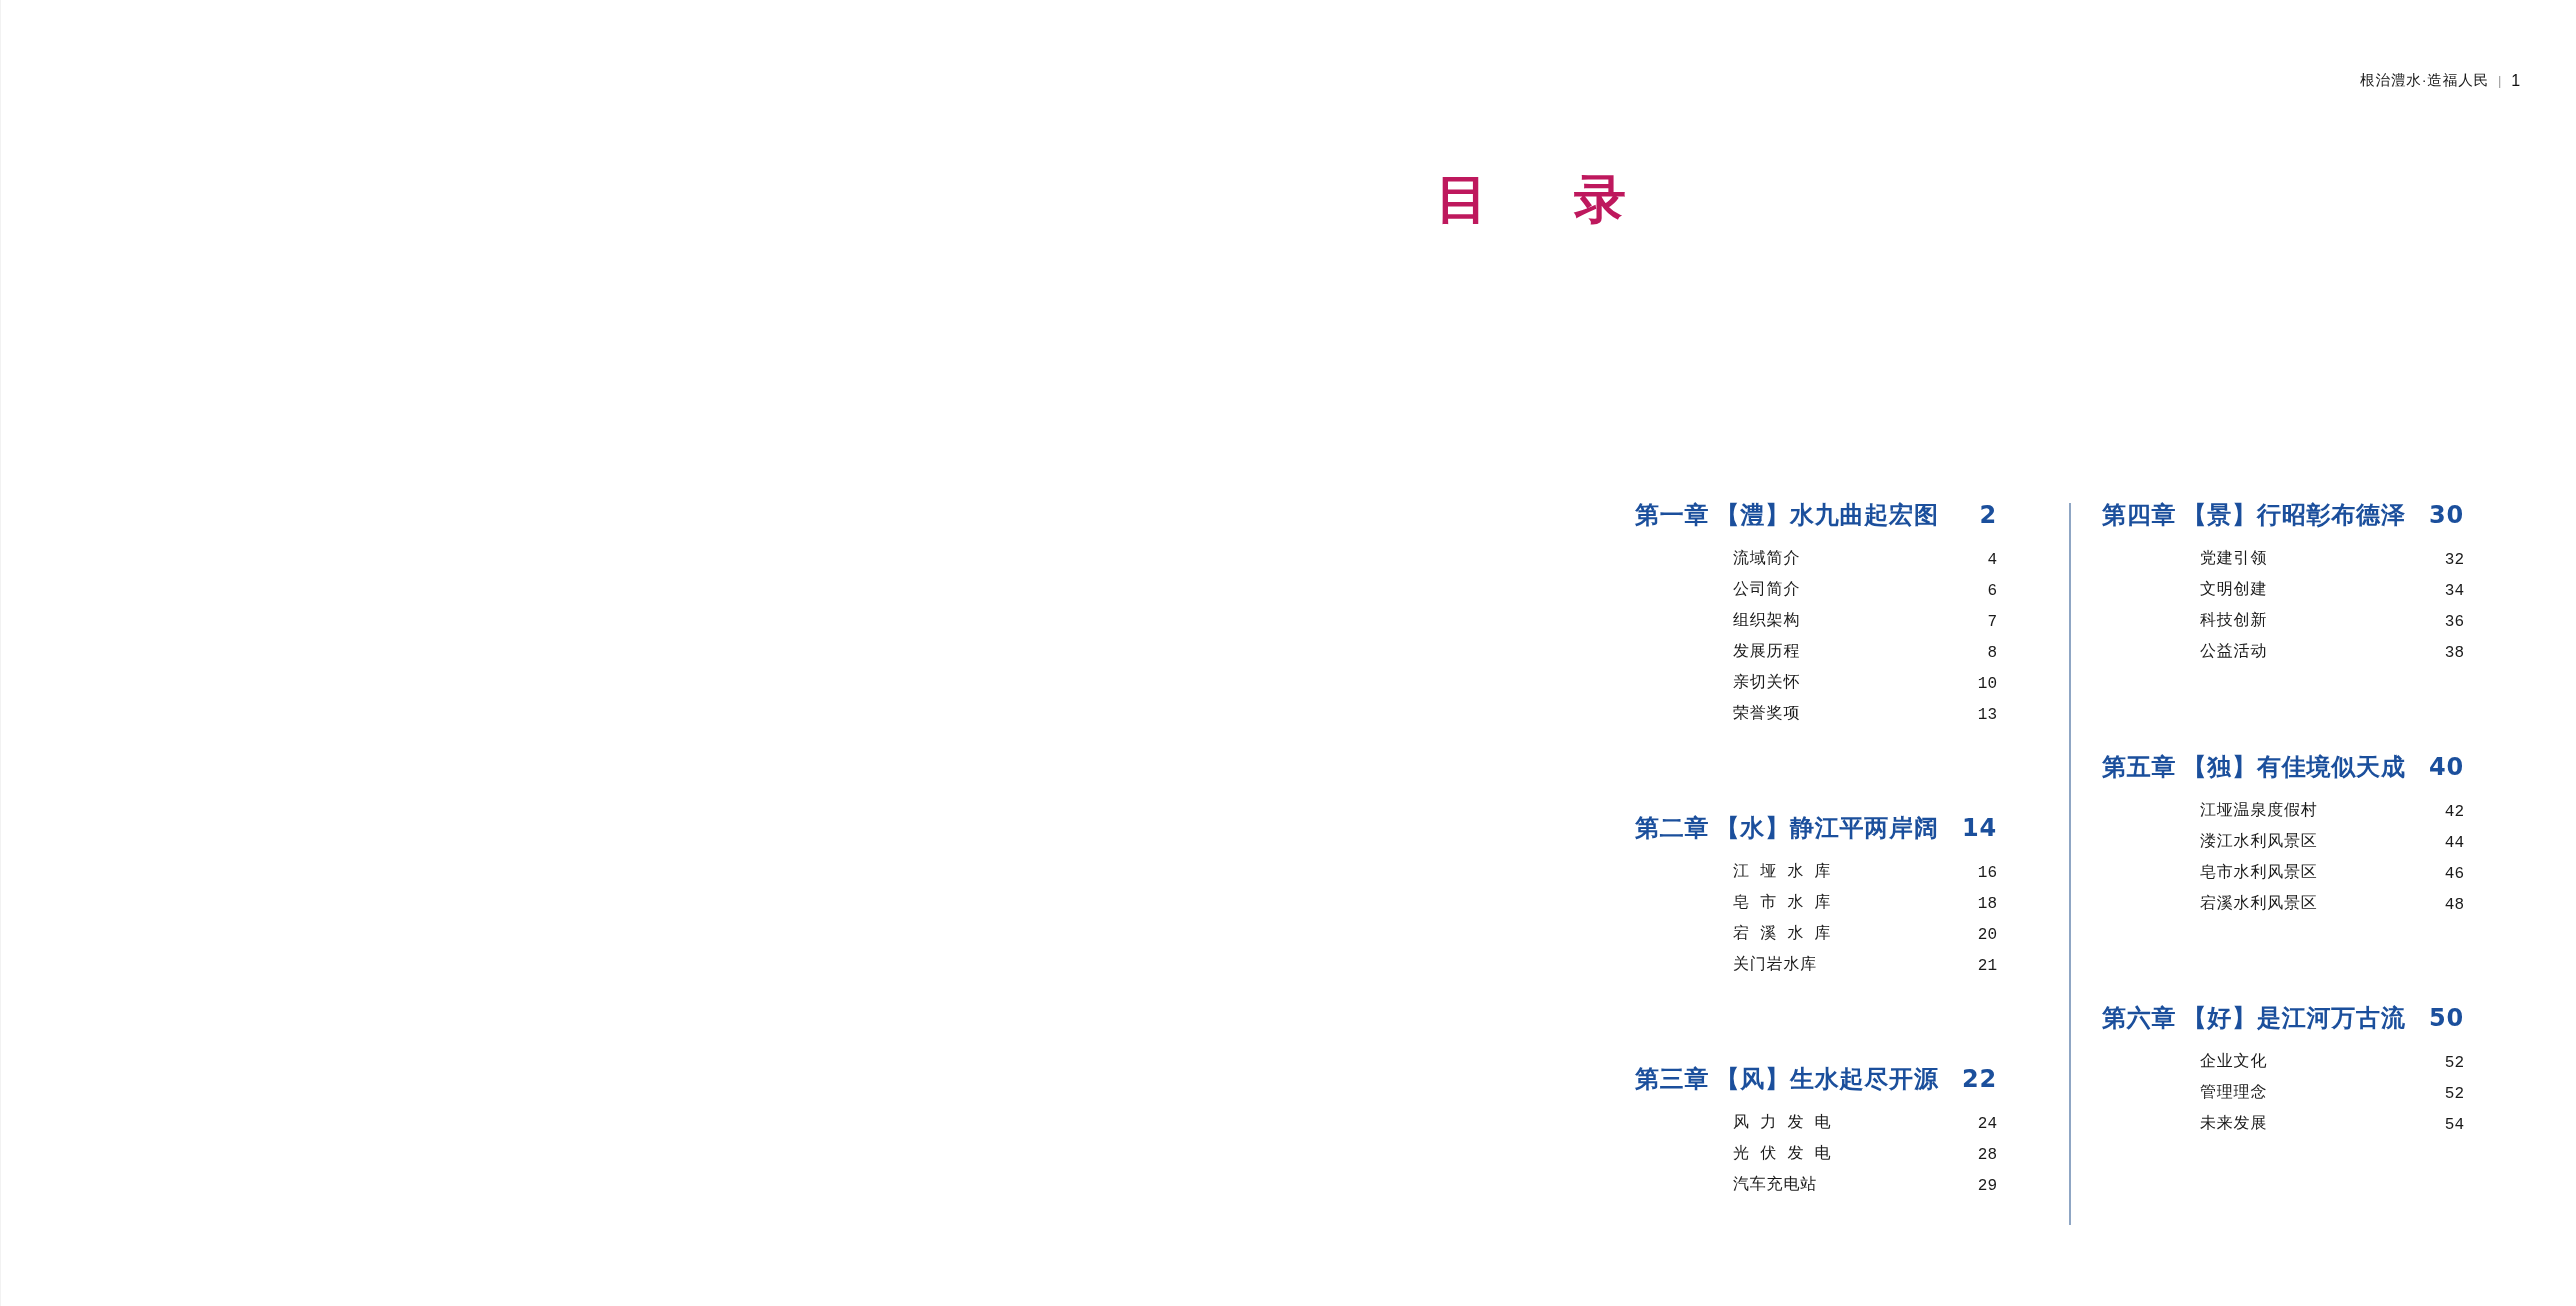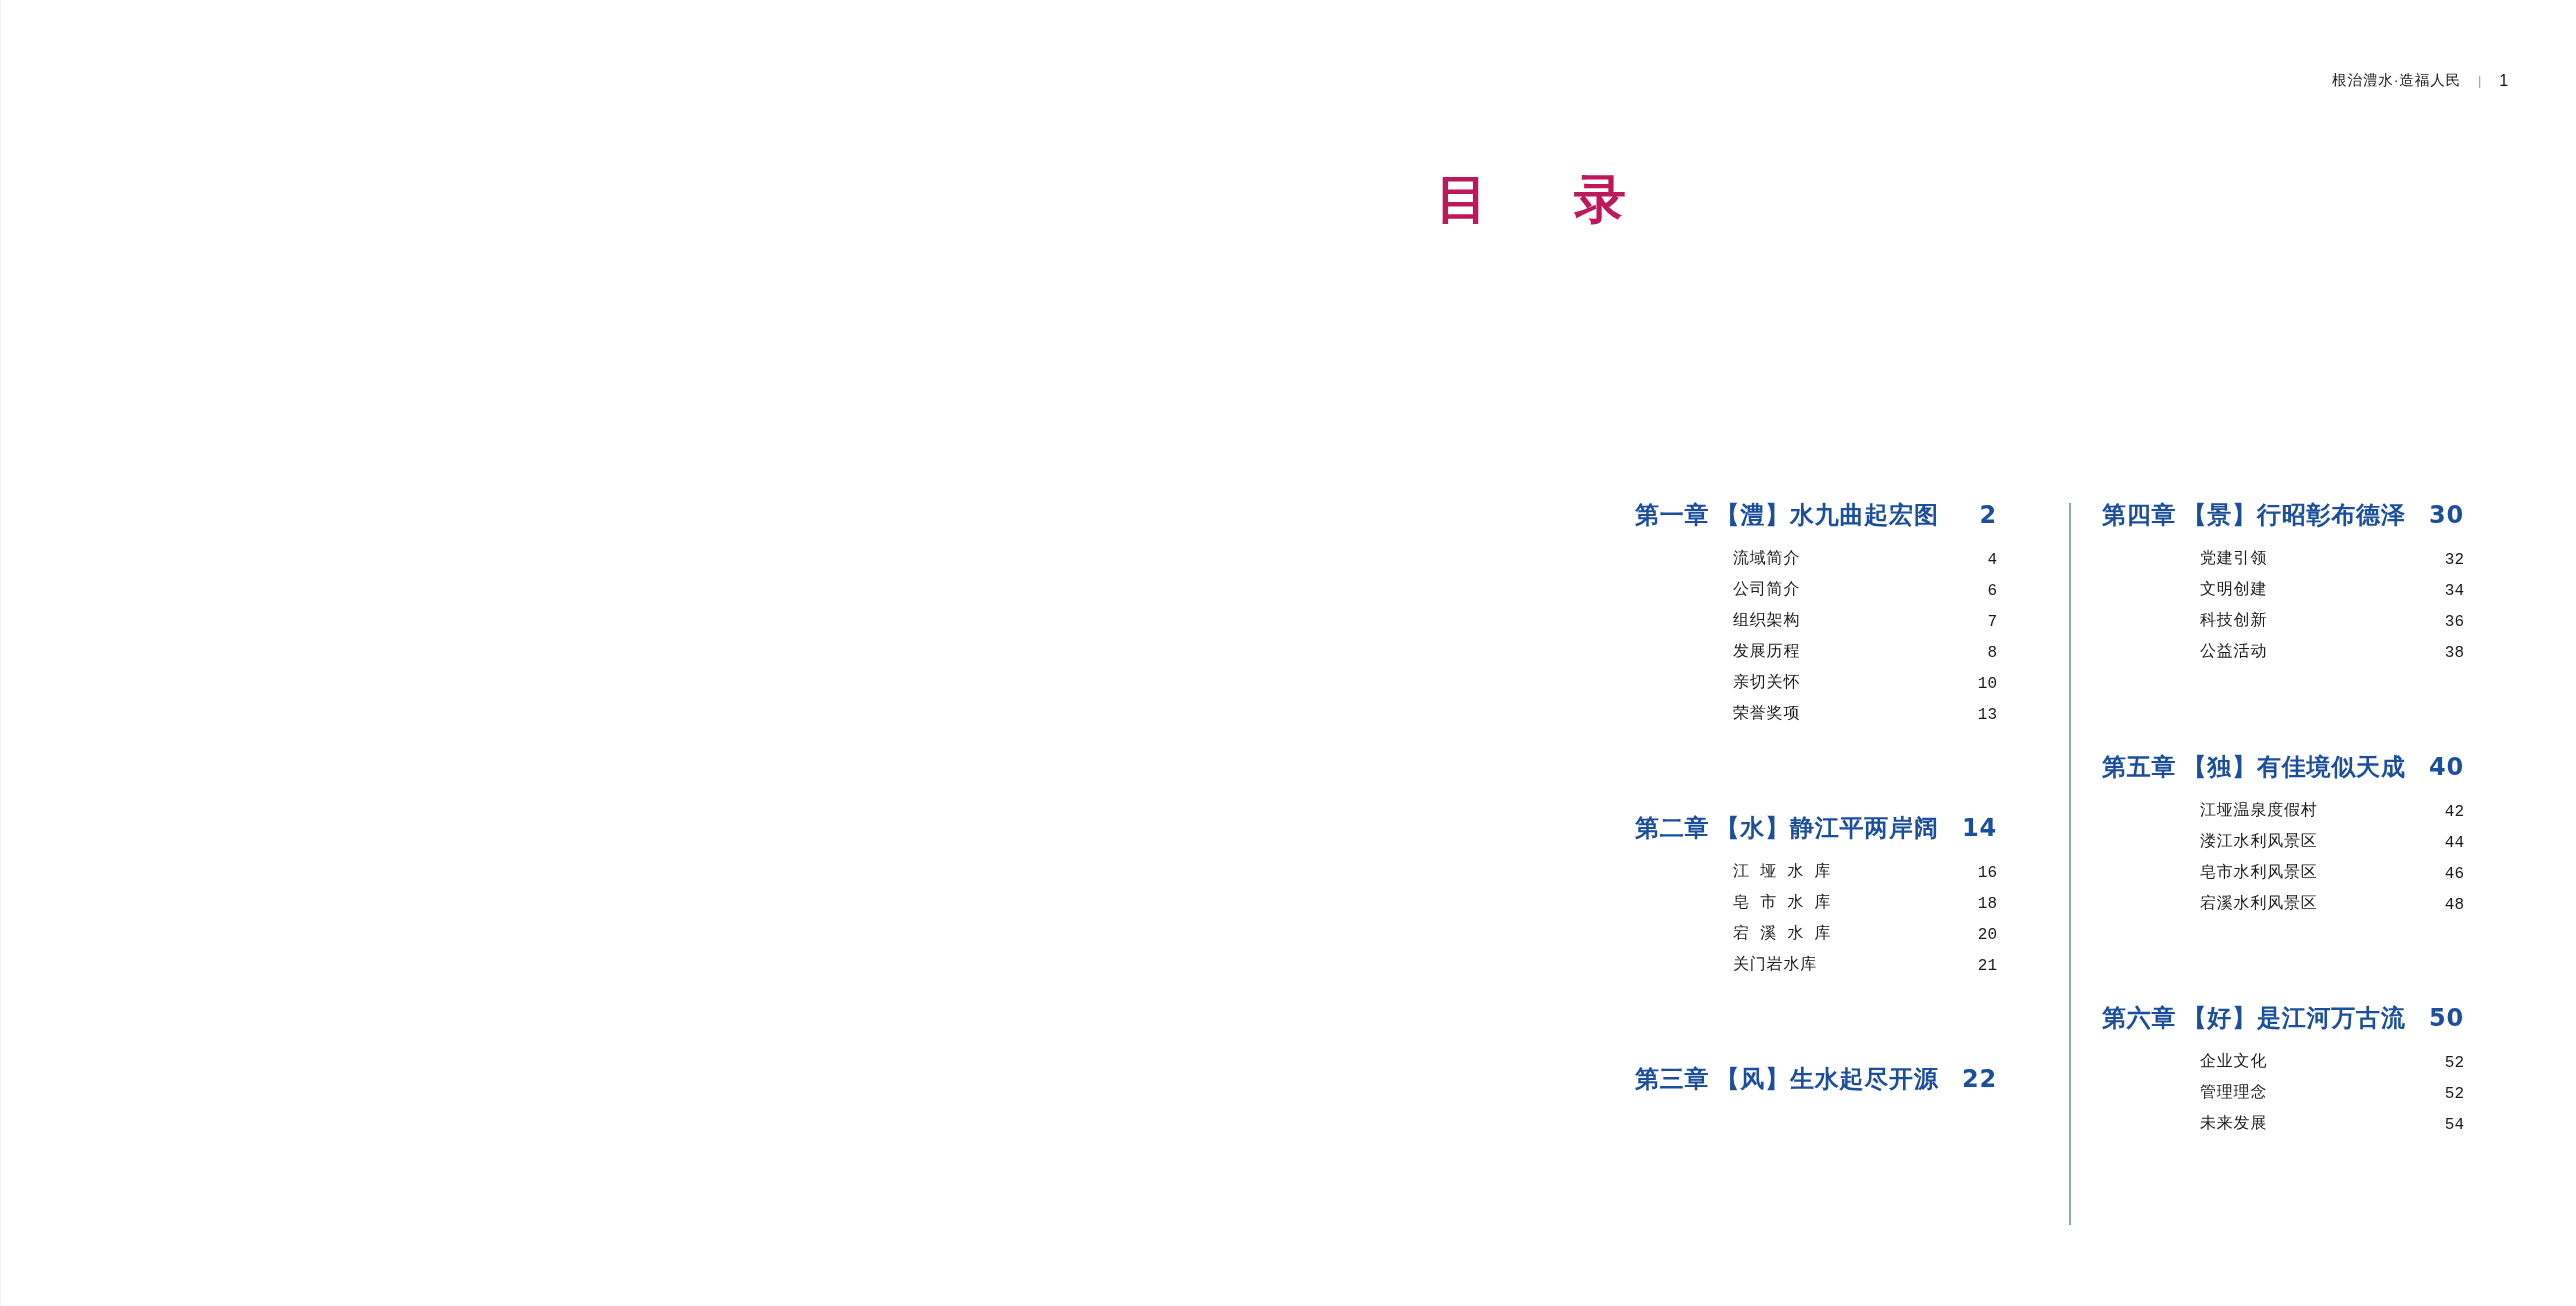--- a/index.html
+++ b/index.html
@@ -28,25 +28,25 @@
     left: 0;
     top: 0;
     width: 0.8px;
     height: 1306px;
     background: #f2f2f2;
   }
 
   
   .running-header {
     position: absolute;
-    right: 67px;
+    right: 55px;
     top: 71px;
     display: flex;
     align-items: center;
-    gap: 14px;
+    gap: 6px;
     font-size: 14.6px;
     color: #1a1a1a;
     letter-spacing: 0.8px;
     white-space: nowrap;
   }
   .running-header .sep {
     color: #9a9a9a;
     font-size: 13px;
     margin: 0 3.1px;
   }
@@ -222,20 +222,34 @@
           </div>
         </div>
       </div>
 
       <div class="chapter gap-before">
         <div class="chapter-head">
           <span class="ch-label">第三章</span>
           <span class="ch-title">【风】生水起尽开源</span>
           <span class="ch-page">22</span>
         </div>
+        <div class="entries">
+          <div class="entry">
+            <span class="e-title">风 力 发 电</span>
+            <span class="e-page">24</span>
+          </div>
+          <div class="entry">
+            <span class="e-title">光 伏 发 电</span>
+            <span class="e-page">28</span>
+          </div>
+          <div class="entry">
+            <span class="e-title">汽车充电站</span>
+            <span class="e-page">29</span>
+          </div>
+        </div>
       </div>
 
     </div>
 
     <div class="col right">
 
       <div class="chapter">
         <div class="chapter-head">
           <span class="ch-label">第四章</span>
           <span class="ch-title">【景】行昭彰布德泽</span>

